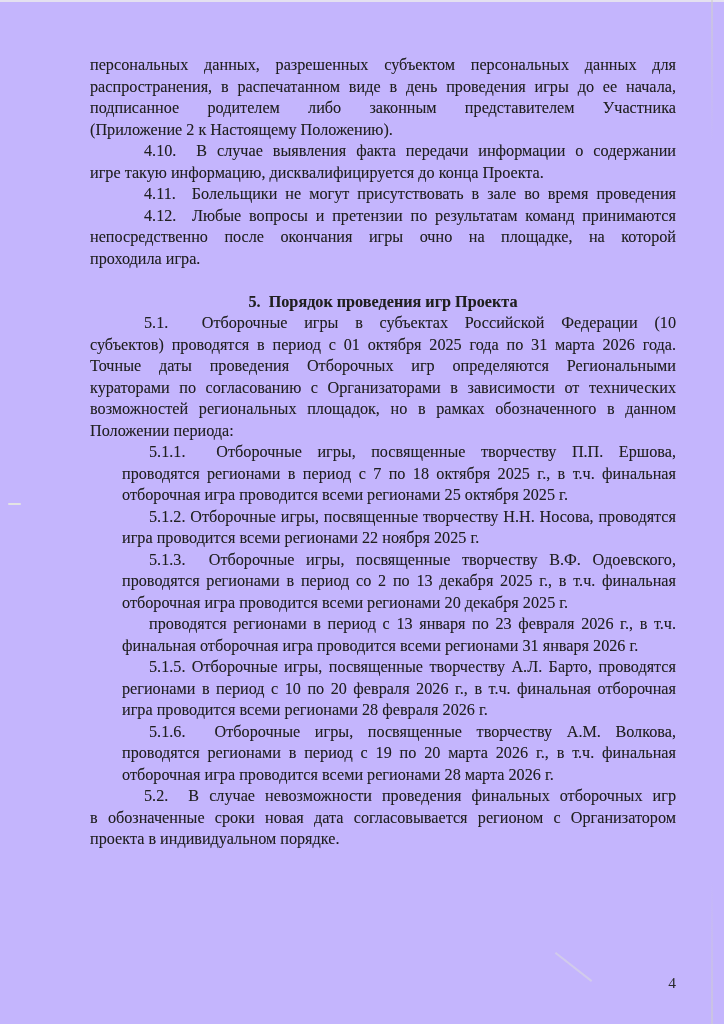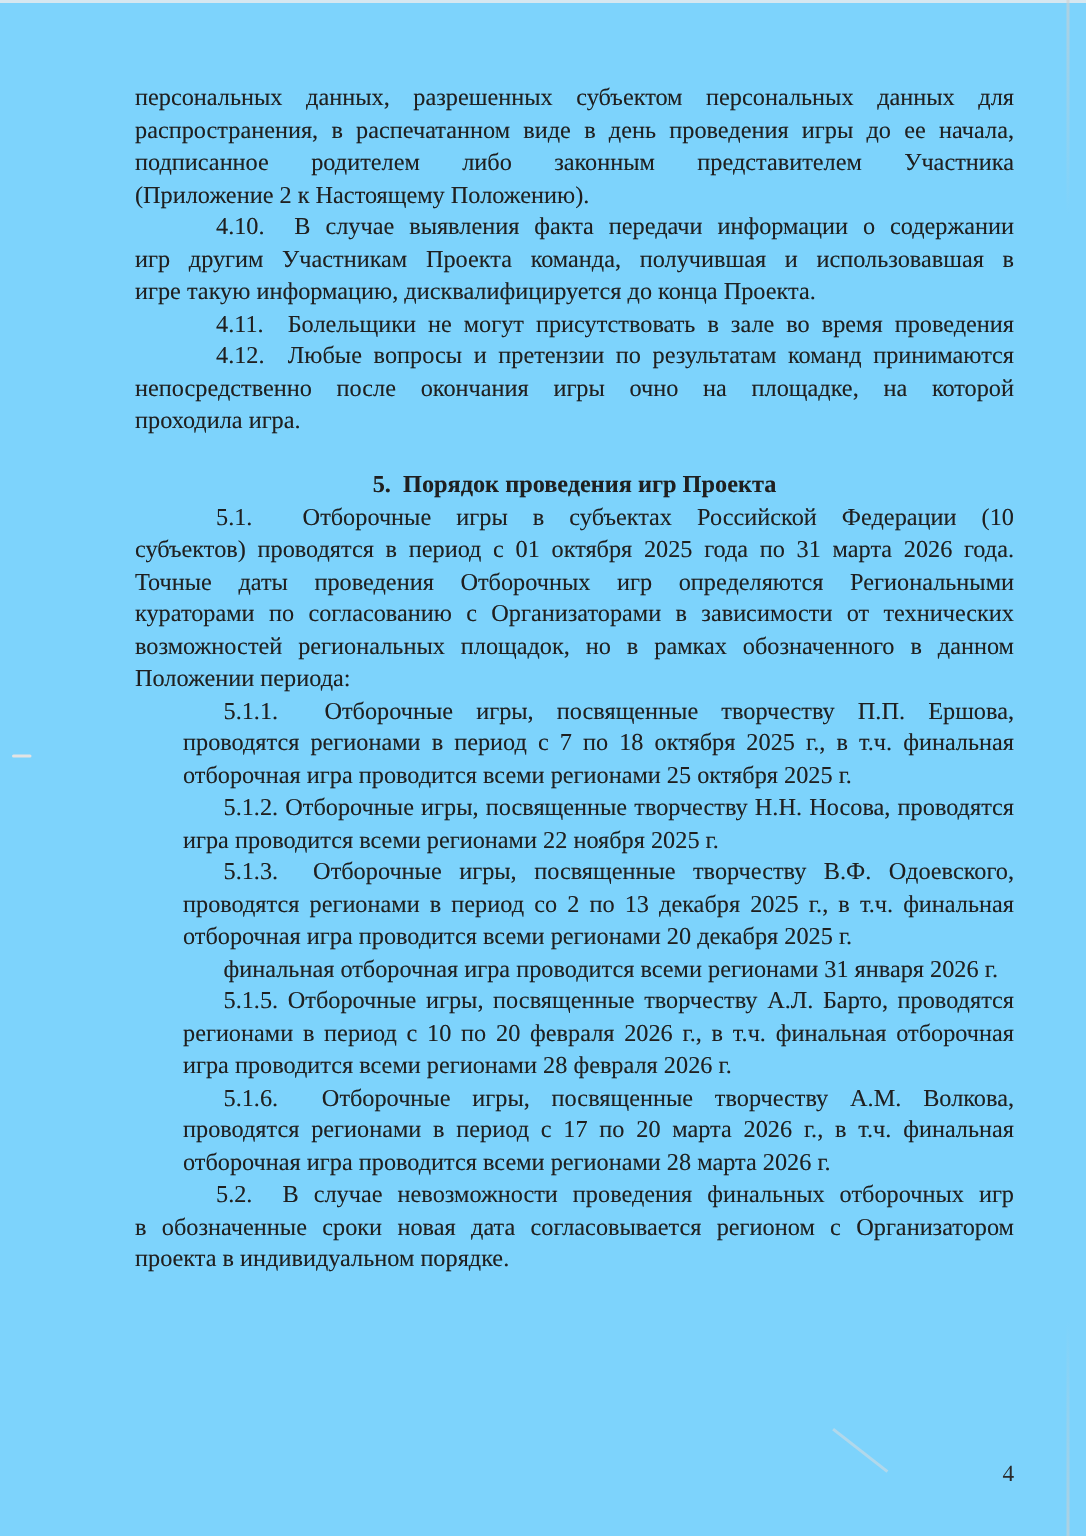--- a/index.html
+++ b/index.html
@@ -4,21 +4,21 @@
 <style>
   html,body{margin:0;padding:0;}
   body{
     width:724px;height:1024px;
     background:#fdfdfd;
     font-family:"Liberation Serif","DejaVu Serif",serif;
     color:#1f1f1f;
     position:relative;
     overflow:hidden;
   }
-  .page{position:absolute;inset:0;background:#7dd3fc;}
+  .page{position:absolute;inset:0;background:#c4b5fd;}
   .textcol{
     position:absolute;left:90px;top:55px;width:586px;
     font-size:16.2px;line-height:21.5px;
     text-shadow:0 0 .3px rgba(40,40,40,.35);
   }
   .ln{text-align:justify;text-align-last:justify;}
   .ln.last{text-align-last:left;}
   .para{margin:0;}
   .para.indent > .ln:first-child{text-indent:54px;}
   .para.sub{margin-left:32px;}
@@ -59,21 +59,20 @@
 
   <div class="textcol">
       <div class="para flush">
         <div class="ln">персональных данных, разрешенных субъектом персональных данных для</div>
         <div class="ln">распространения, в распечатанном виде в день проведения игры до ее начала,</div>
         <div class="ln">подписанное родителем либо законным представителем Участника</div>
         <div class="ln last">(Приложение 2 к Настоящему Положению).</div>
       </div>
       <div class="para indent">
         <div class="ln">4.10.&nbsp; В случае выявления факта передачи информации о содержании</div>
-        <div class="ln">игр другим Участникам Проекта команда, получившая и использовавшая в</div>
         <div class="ln last">игре такую информацию, дисквалифицируется до конца Проекта.</div>
       </div>
       <div class="para indent">
         <div class="ln">4.11.&nbsp; Болельщики не могут присутствовать в зале во время проведения</div>
       </div>
       <div class="para indent">
         <div class="ln">4.12.&nbsp; Любые вопросы и претензии по результатам команд принимаются</div>
         <div class="ln">непосредственно после окончания игры очно на площадке, на которой</div>
         <div class="ln last">проходила игра.</div>
       </div>
@@ -95,30 +94,31 @@
       <div class="para sub">
         <div class="ln">5.1.2. Отборочные игры, посвященные творчеству Н.Н. Носова, проводятся</div>
         <div class="ln last">игра проводится всеми регионами 22 ноября 2025 г.</div>
       </div>
       <div class="para sub">
         <div class="ln">5.1.3.&nbsp; Отборочные игры, посвященные творчеству В.Ф. Одоевского,</div>
         <div class="ln">проводятся регионами в период со 2 по 13 декабря 2025 г., в т.ч. финальная</div>
         <div class="ln last">отборочная игра проводится всеми регионами 20 декабря 2025 г.</div>
       </div>
       <div class="para sub">
+        <div class="ln">проводятся регионами в период с 13 января по 23 февраля 2026 г., в т.ч.</div>
         <div class="ln last">финальная отборочная игра проводится всеми регионами 31 января 2026 г.</div>
       </div>
       <div class="para sub">
         <div class="ln">5.1.5. Отборочные игры, посвященные творчеству А.Л. Барто, проводятся</div>
         <div class="ln">регионами в период с 10 по 20 февраля 2026 г., в т.ч. финальная отборочная</div>
         <div class="ln last">игра проводится всеми регионами 28 февраля 2026 г.</div>
       </div>
       <div class="para sub">
         <div class="ln">5.1.6.&nbsp; Отборочные игры, посвященные творчеству А.М. Волкова,</div>
-        <div class="ln">проводятся регионами в период с 17 по 20 марта 2026 г., в т.ч. финальная</div>
+        <div class="ln">проводятся регионами в период с 19 по 20 марта 2026 г., в т.ч. финальная</div>
         <div class="ln last">отборочная игра проводится всеми регионами 28 марта 2026 г.</div>
       </div>
       <div class="para indent">
         <div class="ln">5.2.&nbsp;&nbsp;В случае невозможности проведения финальных отборочных игр</div>
         <div class="ln">в обозначенные сроки новая дата согласовывается регионом с Организатором</div>
         <div class="ln last">проекта в индивидуальном порядке.</div>
       </div>
     </div>
 
   <div class="pagenum">4</div>

